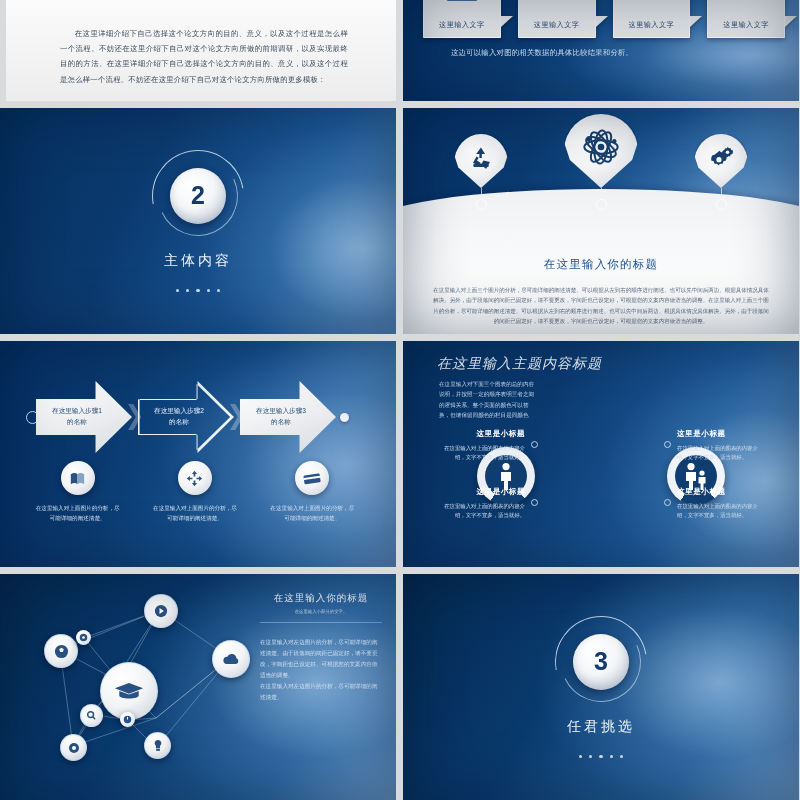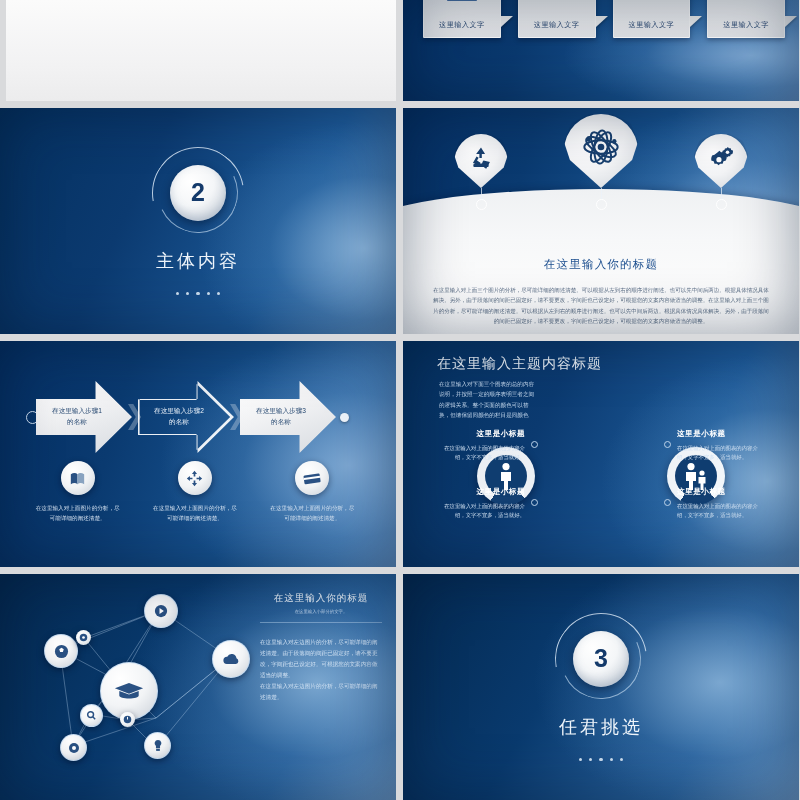--- a/index.html
+++ b/index.html
@@ -88,21 +88,21 @@
     border-left-color:transparent;border-top-color:transparent;
     transform:rotate(20deg);
   }
   .sec .ball{
     width:56px;height:56px;border-radius:50%;
     background:radial-gradient(circle at 36% 30%,#ffffff 0%,#f4f6f8 45%,#d3d9e0 78%,#b9c3cd 100%);
     box-shadow:0 3px 9px rgba(0,15,40,.45), inset 0 -4px 9px rgba(120,140,165,.35);
     display:flex;align-items:center;justify-content:center;
     font-size:25px;font-weight:bold;color:#143a6b;
   }
-  .sec .sec-title{margin-top:10px;color:#eef4fa;font-size:18px;letter-spacing:3px;}
+  .sec .sec-title{margin-top:10px;color:#eef4fa;font-size:14px;letter-spacing:3px;}
   .sec .dots{margin-top:19px;display:flex;gap:7px;}
   .sec .dots i{width:3.4px;height:3.4px;border-radius:50%;background:#cddff0;display:block;}
 
   
   .s4 .swoosh{
     position:absolute;left:-8%;right:-8%;bottom:0;height:145px;
     background:linear-gradient(180deg,#eff1f3 0%,#f7f8f9 35%,#ffffff 100%);
     border-radius:52% 52% 0 0 / 36px 36px 0 0;
     box-shadow:0 -2px 6px rgba(0,20,50,.25);
   }
@@ -143,21 +143,21 @@
   .s5 .enddot{width:9px;height:9px;border-radius:50%;background:#eef4fb;flex:none;margin-left:4px;
     box-shadow:0 1px 3px rgba(0,0,0,.35);}
   .s5 .icons{position:absolute;left:26px;right:18px;top:120px;display:flex;}
   .icol{width:118px;display:flex;flex-direction:column;align-items:center;margin-right:14px;}
   .icol .circ{width:34px;height:34px;border-radius:50%;
     background:radial-gradient(circle at 36% 30%,#ffffff 0%,#f1f3f5 50%,#d5dae0 85%,#bfc7d0 100%);
     box-shadow:0 2px 6px rgba(0,12,35,.45);display:flex;align-items:center;justify-content:center;}
   .icol .txt{margin-top:9px;font-size:5.6px;line-height:1.75;color:#d6e4f3;text-align:center;width:86px;}
 
   
-  .s6 .title{position:absolute;left:34px;top:14px;color:#eef4fa;font-size:14px;letter-spacing:1px;}
+  .s6 .title{position:absolute;left:34px;top:14px;color:#eef4fa;font-size:14px;letter-spacing:1px;font-style:italic;}
   .s6 .lead{position:absolute;left:36px;top:38px;width:98px;color:#c9dcf0;font-size:5.6px;line-height:1.85;}
   .s6 .logo{
     position:absolute;left:50%;transform:translateX(-50%);top:32px;width:76px;height:76px;border-radius:50%;
     background:radial-gradient(circle at 36% 26%,#ffffff 0%,#f3f5f7 48%,#dde1e6 82%,#c6ccd4 100%);
     box-shadow:0 3px 10px rgba(0,12,35,.5);
     display:flex;flex-direction:column;align-items:center;justify-content:center;
     border:2.2px solid rgba(255,255,255,.35);
   }
   .s6 .logo .lt{font-size:9px;font-weight:bold;color:#1a4473;letter-spacing:1.4px;margin-top:3px;}
   .s6 .logo .ls{font-size:4px;color:#5d7490;margin-top:2px;}
@@ -198,20 +198,21 @@
   .s7 .side .p{color:#cfe0f2;font-size:5.6px;line-height:1.95;}
 </style>
 </head>
 <body>
 
 <div class="page">
   <div class="grid">
 
     <div class="slide s1">
       <div class="edge"></div>
+      <div class="para">在这里详细介绍下自己选择这个论文方向的目的、意义，以及这个过程是怎么样一个流程。不妨还在这里介绍下自己对这个论文方向所做的前期调研，以及实现最终目的的方法。在这里详细介绍下自己选择这个论文方向的目的、意义，以及这个过程是怎么样一个流程。不妨还在这里介绍下自己对这个论文方向所做的更多模板：</div>
     </div>
 
     <div class="slide s2 bg-blue vignette">
       <div class="cards">
 
         <div class="card">
           <div class="body">
             <div class="glyph">
               <svg width="30" height="26" viewBox="0 0 30 26">
                 <rect x="1" y="1" width="28" height="24" fill="none" stroke="#1d4f8f" stroke-width="1.6"></rect>
@@ -265,20 +266,21 @@
             <div class="glyph">
               
             </div>
             <div class="cap">这里输入文字</div>
           </div>
           <div class="fold"></div>
         </div>
 
       </div>
       <div class="note">
+        <div>这边可以输入对图的相关数据的具体比较结果和分析。</div>
       </div>
     </div>
 
     <div class="slide bg-blue2 vignette">
       <div class="sec">
         <div class="ringwrap">
           <div class="ring-a"></div>
           <div class="ring-b"></div>
           <div class="ball">2</div>
         </div>

